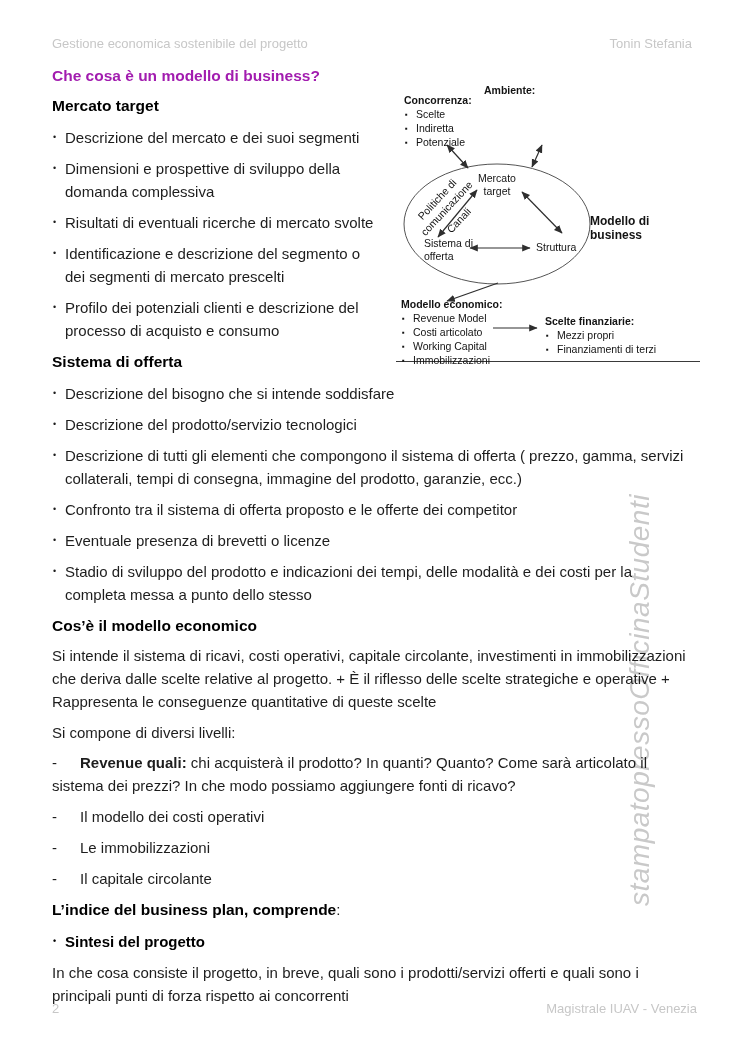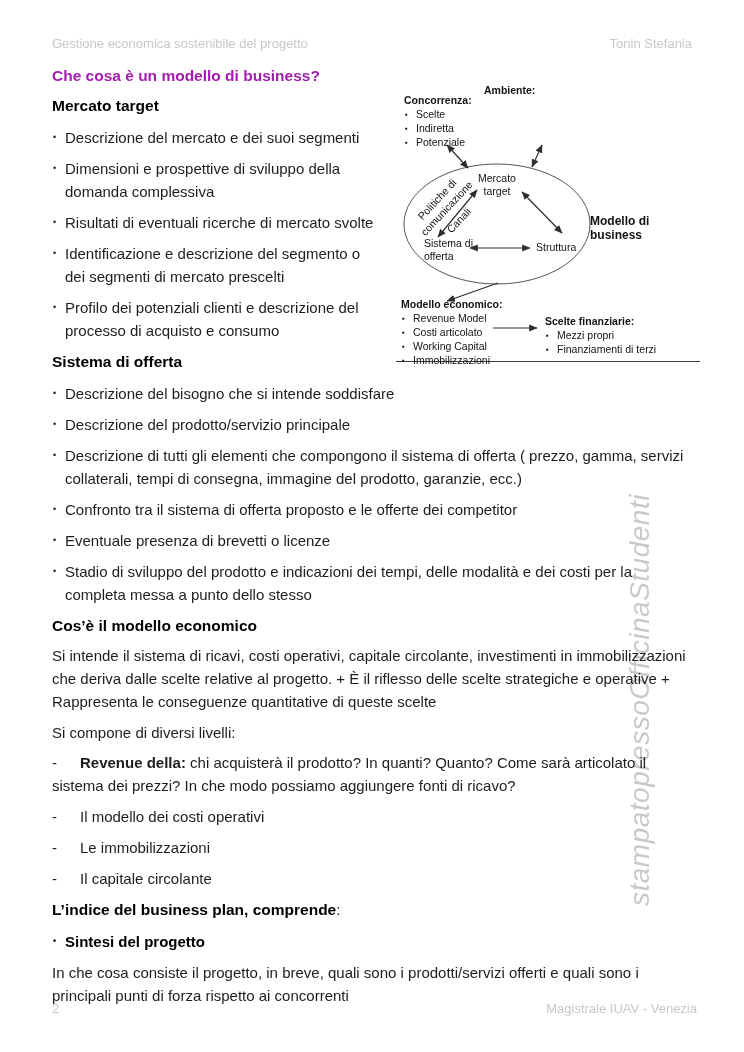--- a/index.html
+++ b/index.html
@@ -79,32 +79,32 @@
       <li>Dimensioni e prospettive di sviluppo della domanda complessiva</li>
       <li>Risultati di eventuali ricerche di mercato svolte</li>
       <li>Identificazione e descrizione del segmento o dei segmenti di mercato prescelti</li>
       <li>Profilo dei potenziali clienti e descrizione del processo di acquisto e consumo</li>
     </ul>
   </div>
 
   <p class="h3">Sistema di offerta</p>
   <ul class="blt">
     <li>Descrizione del bisogno che si intende soddisfare</li>
-    <li>Descrizione del prodotto/servizio principale</li>
+    <li>Descrizione del prodotto/servizio tecnologici</li>
     <li>Descrizione di tutti gli elementi che compongono il sistema di offerta ( prezzo, gamma, servizi collaterali, tempi di consegna, immagine del prodotto, garanzie, ecc.)</li>
     <li>Confronto tra il sistema di offerta proposto e le offerte dei competitor</li>
     <li>Eventuale presenza di brevetti o licenze</li>
     <li>Stadio di sviluppo del prodotto e indicazioni dei tempi, delle modalità e dei costi per la completa messa a punto dello stesso</li>
   </ul>
 
   <p class="h3">Cos’è il modello economico</p>
   <p class="para">Si intende il sistema di ricavi, costi operativi, capitale circolante, investimenti in immobilizzazioni che deriva dalle scelte relative al progetto. + È il riflesso delle scelte strategiche e operative + Rappresenta le conseguenze quantitative di queste scelte</p>
   <p class="lead">Si compone di diversi livelli:</p>
 
-  <p class="dash"><span class="dmark"></span><b>Revenue della:</b><span> chi acquisterà il prodotto? In quanti? Quanto? Come sarà articolato il sistema dei prezzi? In che modo possiamo aggiungere fonti di ricavo?</span></p>
+  <p class="dash"><span class="dmark"></span><b>Revenue quali:</b><span> chi acquisterà il prodotto? In quanti? Quanto? Come sarà articolato il sistema dei prezzi? In che modo possiamo aggiungere fonti di ricavo?</span></p>
   <p class="dash"><span class="dmark"></span><span>Il modello dei costi operativi</span></p>
   <p class="dash"><span class="dmark"></span><span>Le immobilizzazioni</span></p>
   <p class="dash"><span class="dmark"></span><span>Il capitale circolante</span></p>
 
   <p class="boldhead"><b>L’indice del business plan, comprende</b><span>:</span></p>
 
   <p class="sintesi">Sintesi del progetto</p>
 
   <p class="para">In che cosa consiste il progetto, in breve, quali sono i prodotti/servizi offerti e quali sono i principali punti di forza rispetto ai concorrenti</p>
 </div>

